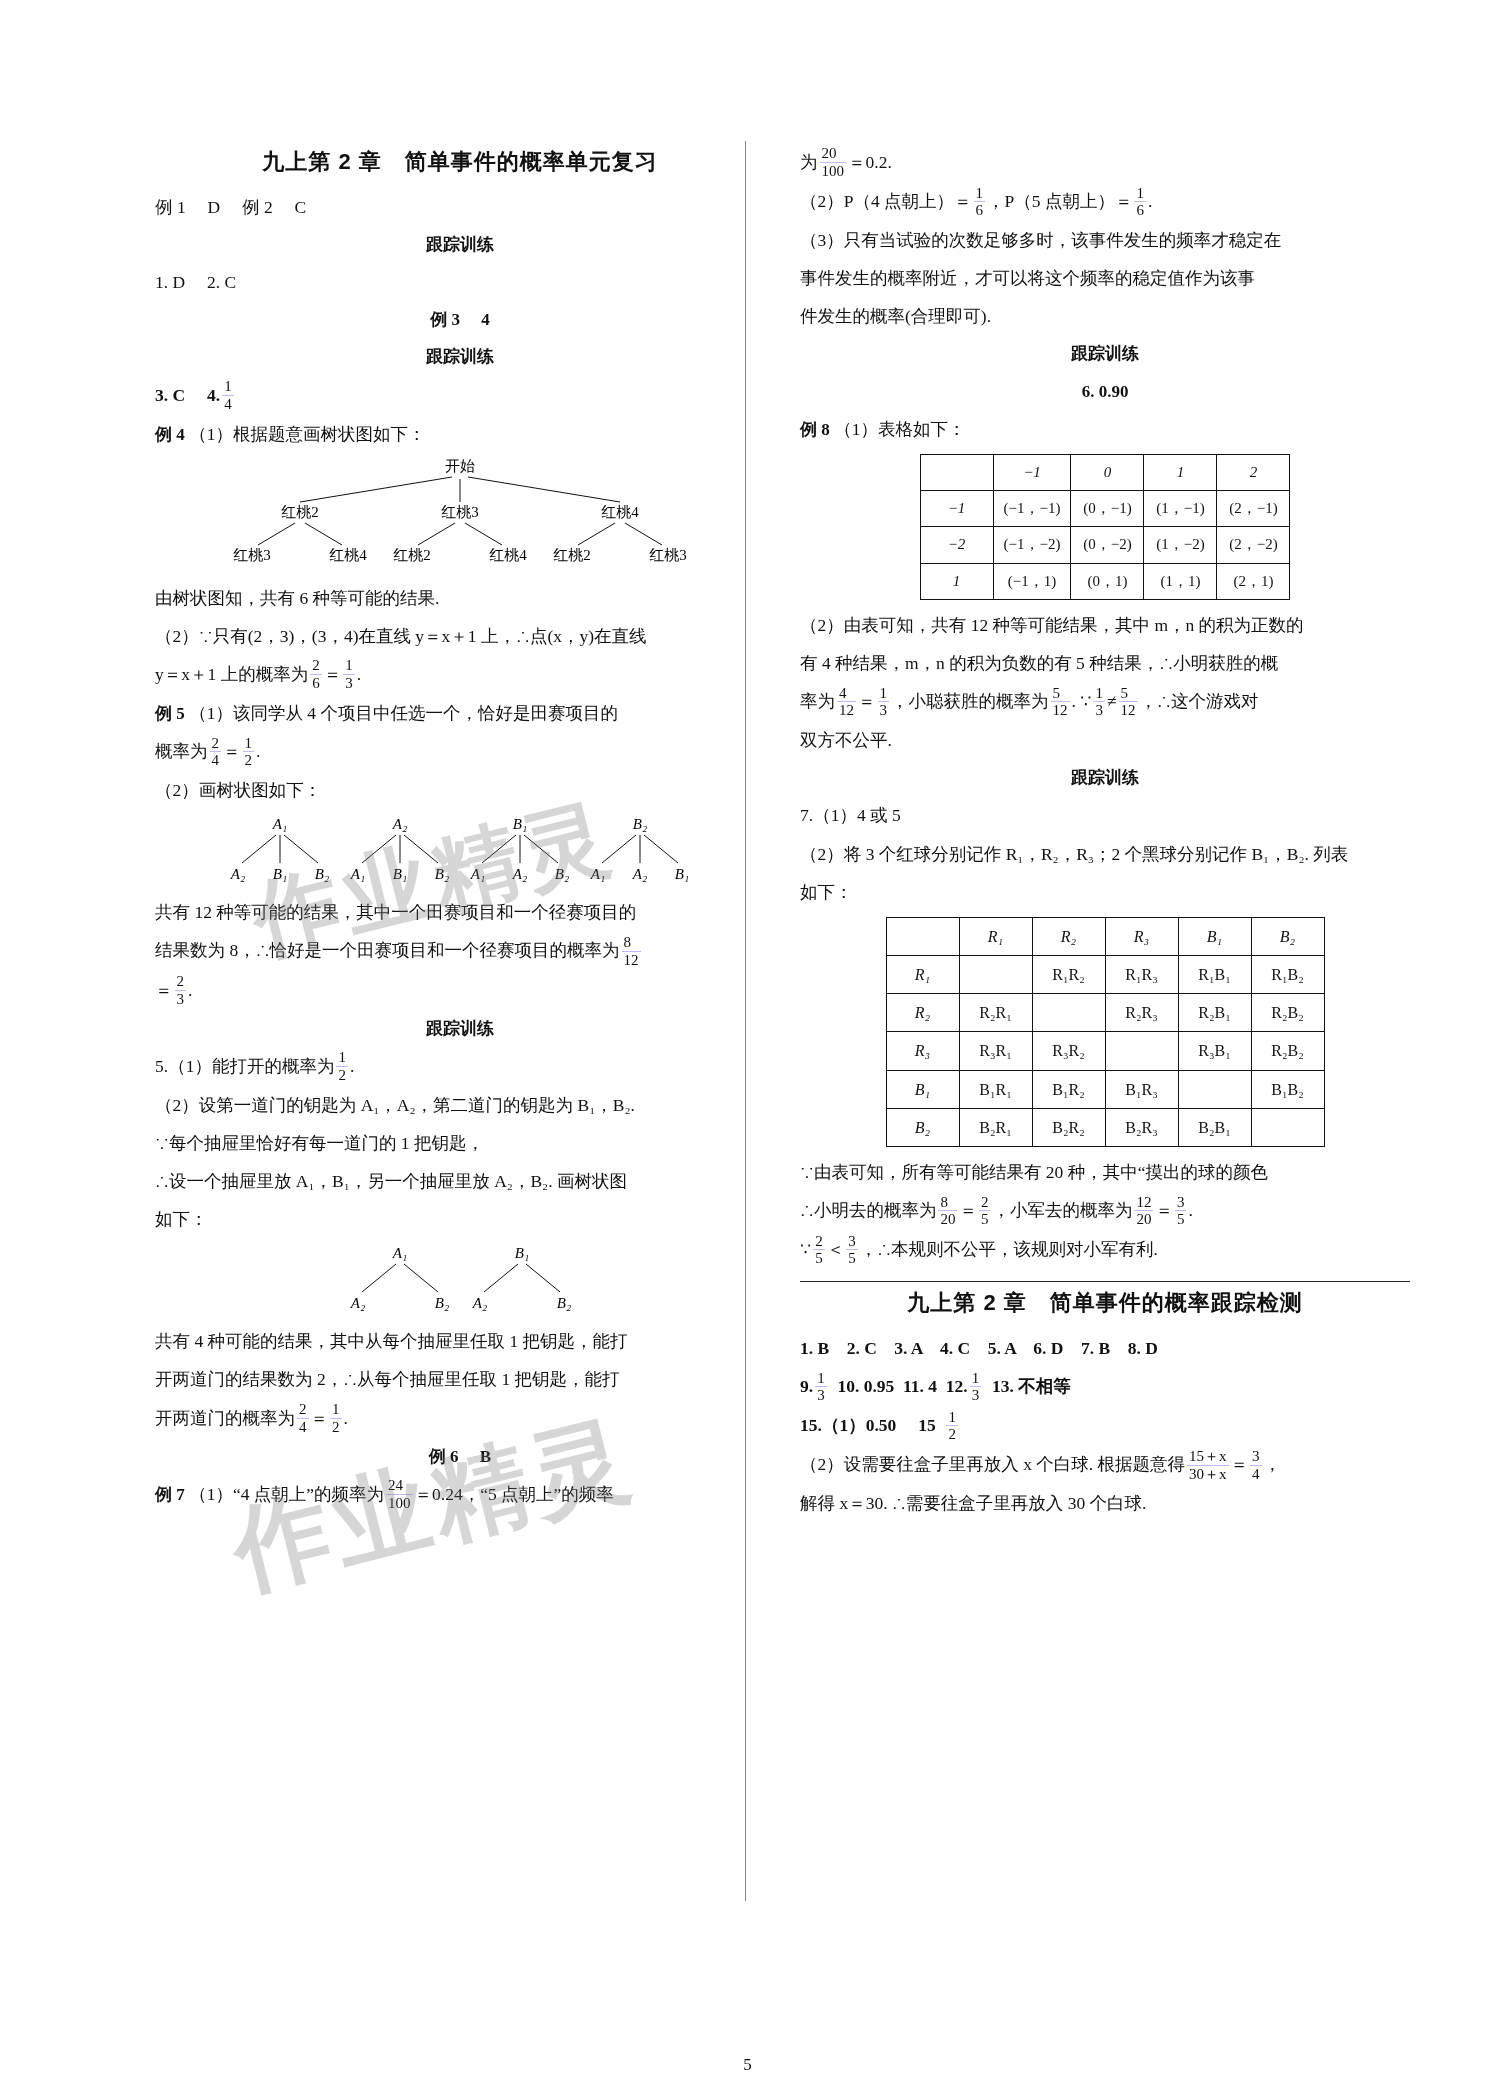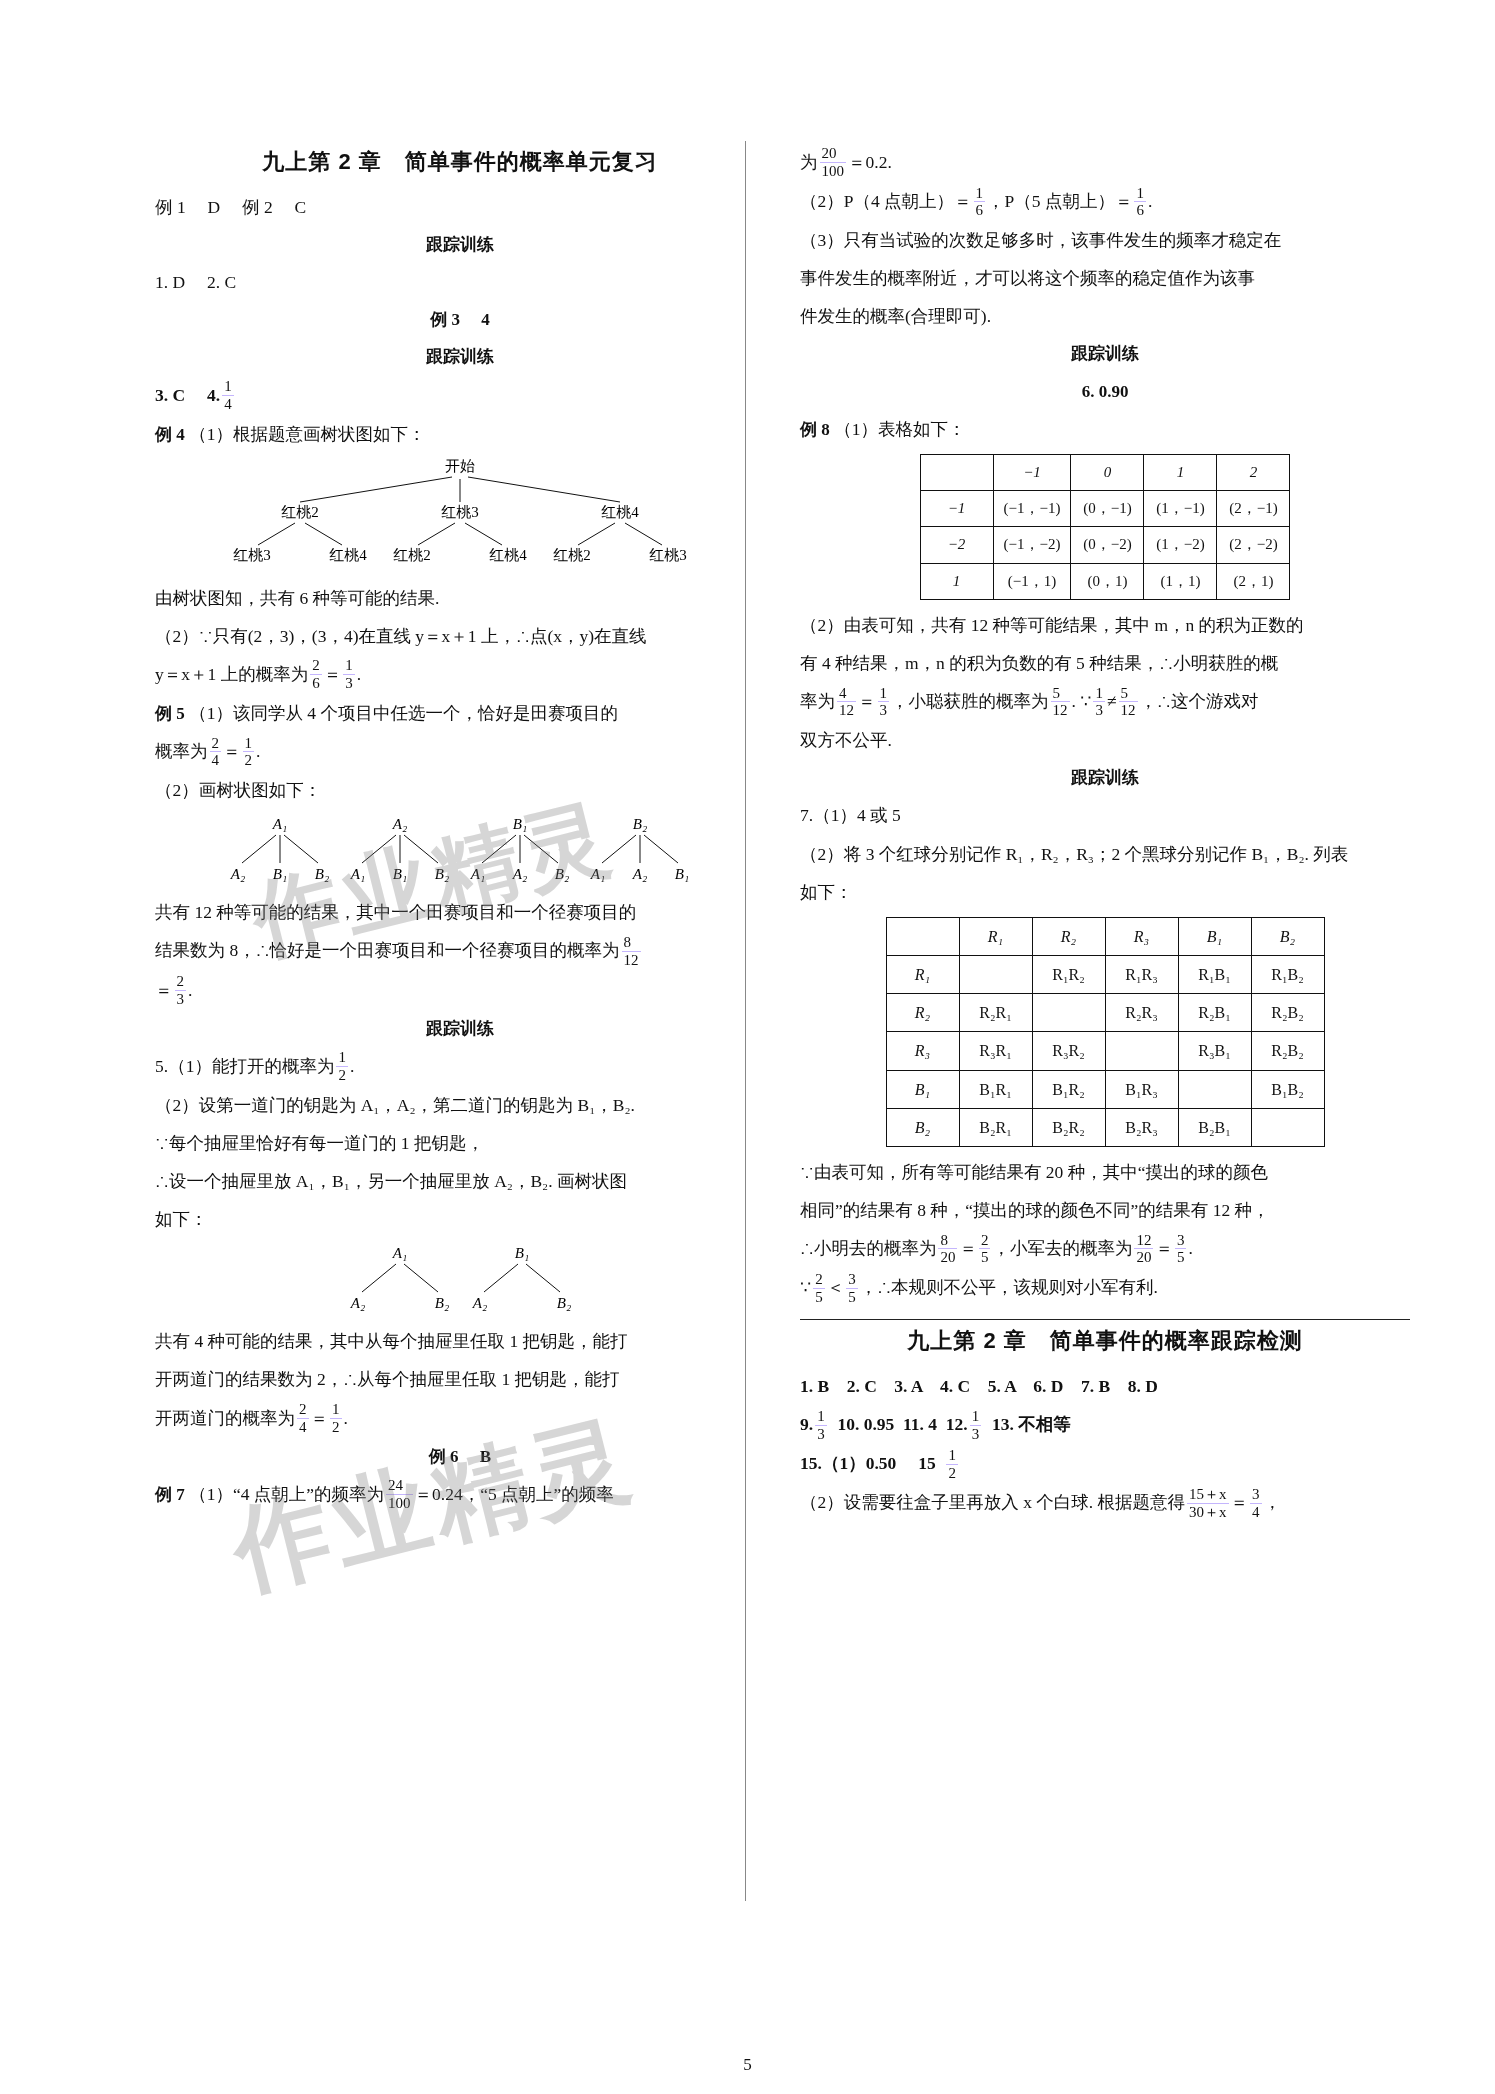--- a/index.html
+++ b/index.html
@@ -378,21 +378,20 @@
         <td>B₂R₁</td>
         <td>B₂R₂</td>
         <td>B₂R₃</td>
         <td>B₂B₁</td>
         <td></td>
       </tr>
     </tbody>
       </table>
 
     <p>∵由表可知，所有等可能结果有 20 种，其中“摸出的球的颜色</p>
-    <p>相同”的结果有 8 种，“摸出的球的颜色不同”的结果有 12 种，</p>
     <p>
       <span>∴小明去的概率为</span><span class="frac"><span class="num">8</span><span class="den">20</span></span><span>＝</span><span class="frac"><span class="num">2</span><span class="den">5</span></span><span>，小军去的概率为</span><span class="frac"><span class="num">12</span><span class="den">20</span></span><span>＝</span><span class="frac"><span class="num">3</span><span class="den">5</span></span><span>.</span>
     </p>
     <p>
       <span>∵</span><span class="frac"><span class="num">2</span><span class="den">5</span></span><span>＜</span><span class="frac"><span class="num">3</span><span class="den">5</span></span><span>，∴本规则不公平，该规则对小军有利.</span>
     </p>
 
     <div class="hr-top"></div>
     <h1 class="sect">九上第 2 章　简单事件的概率跟踪检测</h1>
 
@@ -403,20 +402,21 @@
     </p>
 
 
     <p>
       <span class="bold">15.（1）0.50　 15</span>&nbsp;&nbsp;<span class="frac"><span class="num">1</span><span class="den">2</span></span>
     </p>
 
     <p>
       <span>（2）设需要往盒子里再放入 x 个白球. 根据题意得</span><span class="frac"><span class="num">15＋x</span><span class="den">30＋x</span></span><span>＝</span><span class="frac"><span class="num">3</span><span class="den">4</span></span><span>，</span>
     </p>
+    <p>解得 x＝30. ∴需要往盒子里再放入 30 个白球.</p>
 
   </div>
 
   <div class="watermark wm1">作业精灵</div>
   <div class="watermark wm2">作业精灵</div>
 
   <div class="pagenum">5</div>
 
 </div>
 

